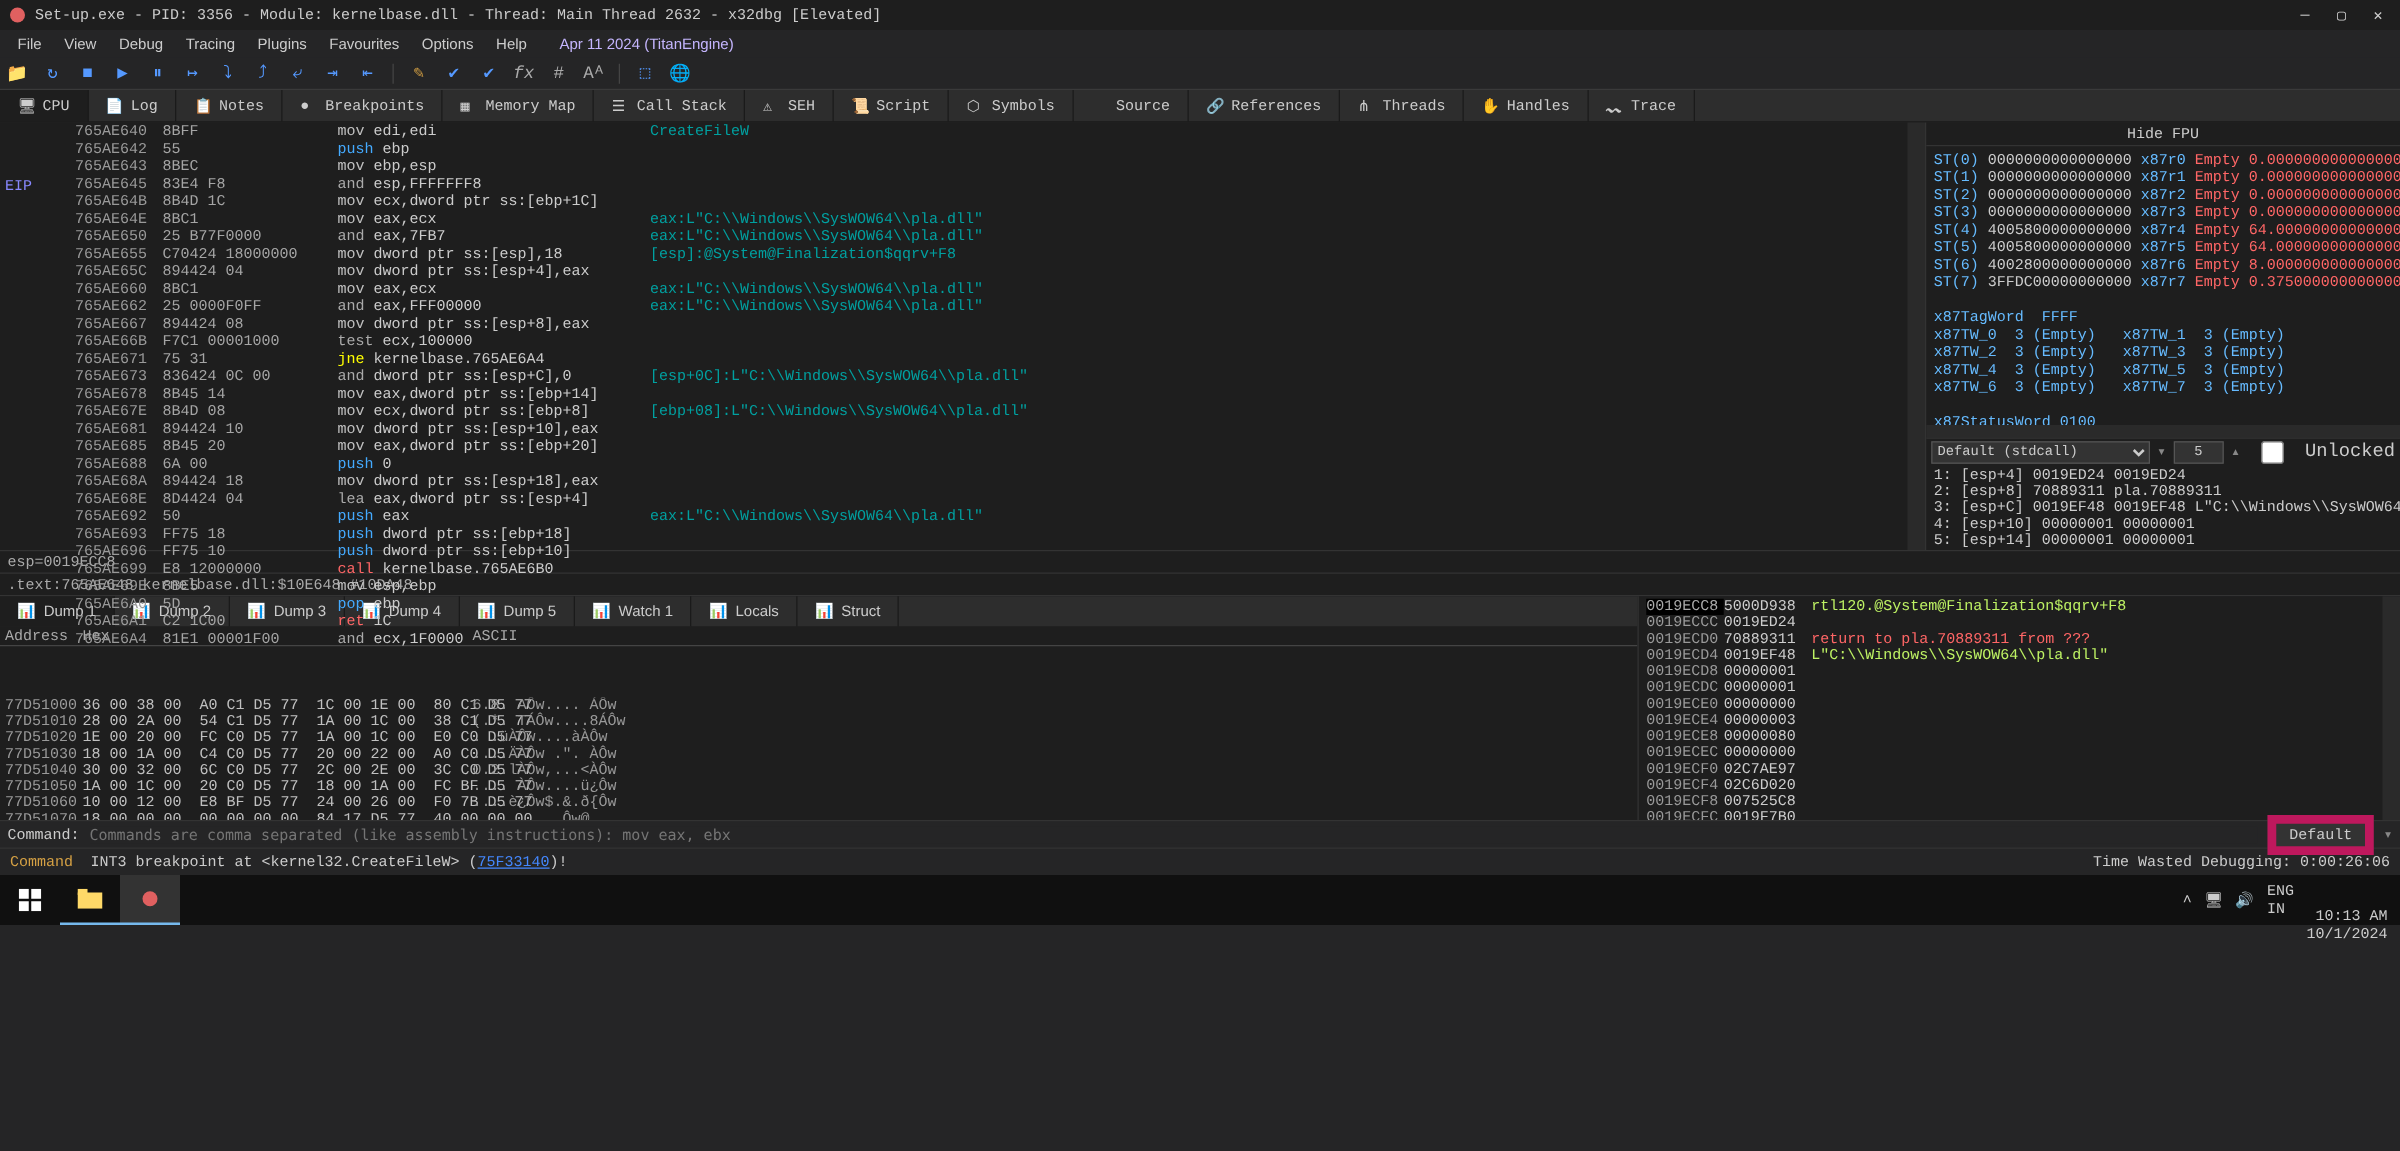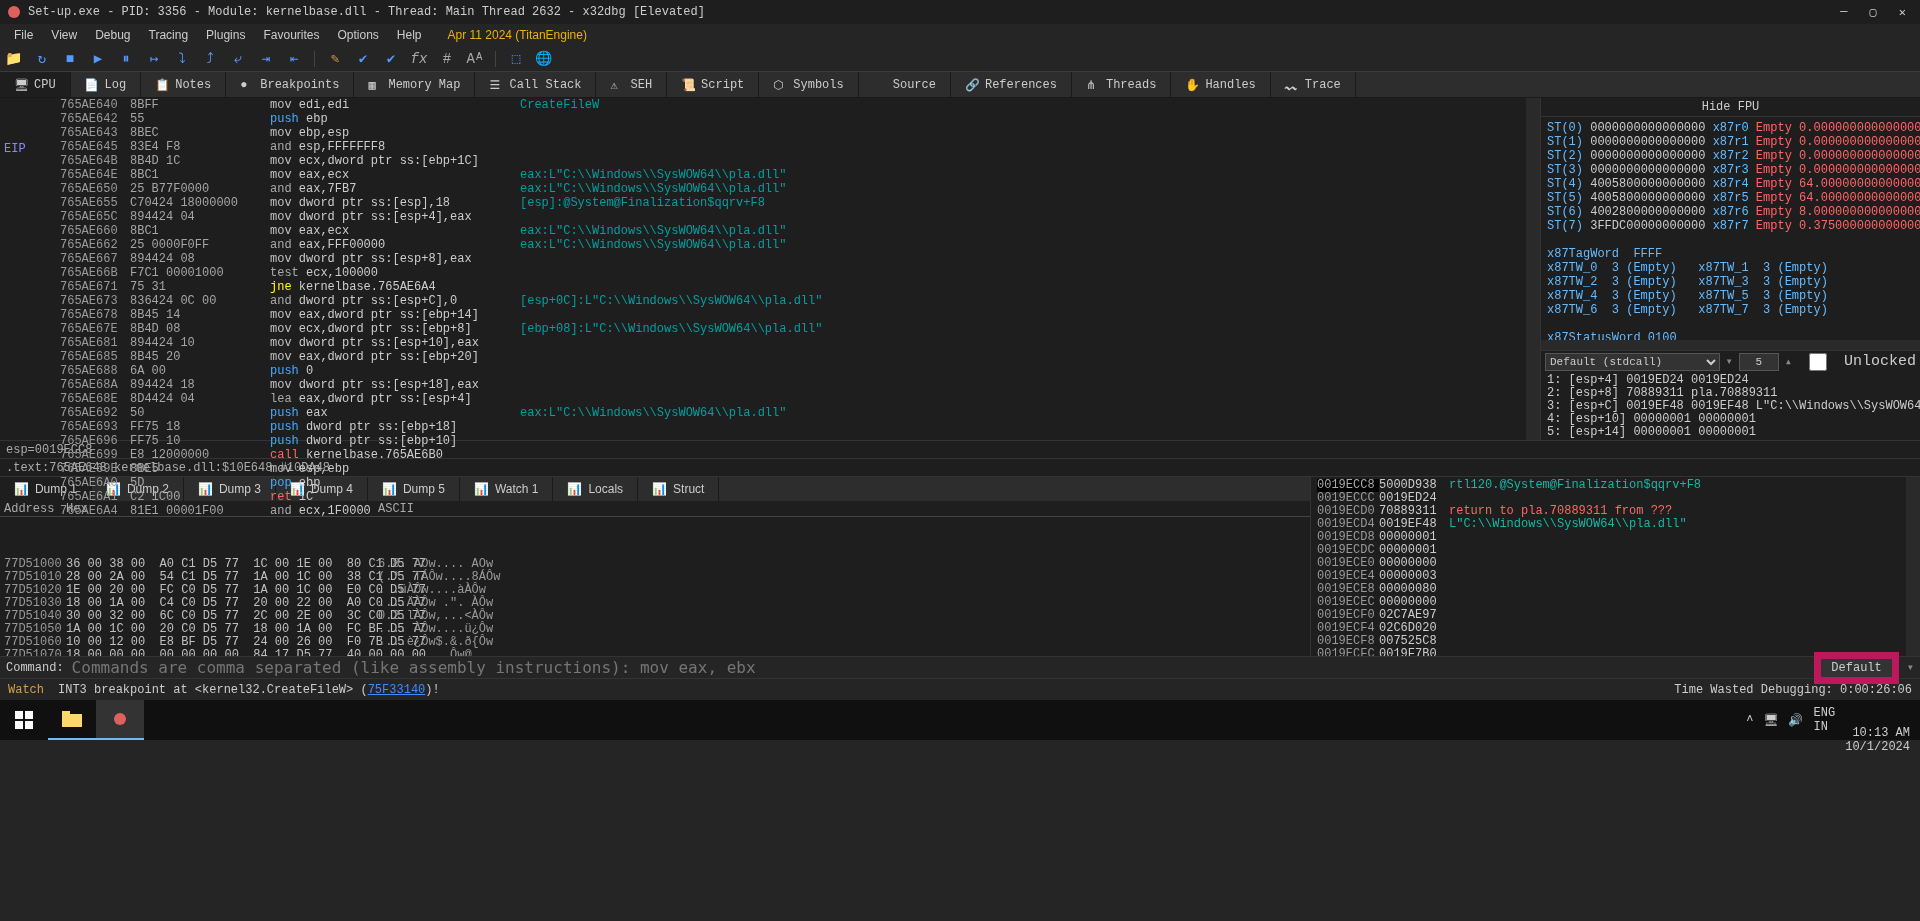--- a/index.html
+++ b/index.html
@@ -3,21 +3,21 @@
 <meta charset="utf-8">
 <style>
 * { margin: 0; padding: 0; box-sizing: border-box; font-family: Consolas, 'Courier New', monospace; font-size: 12px; }
 body { background: #252526; color: #ccc; width: 1920px; height: 921px; overflow: hidden; }
 .titlebar { height: 24px; background: #1e1e1e; display: flex; align-items: center; padding: 0 6px; color: #ccc; }
 .titlebar .icon { width: 16px; height: 16px; margin-right: 6px; }
 .titlebar .title { flex: 1; font-size: 12px; }
 .titlebar .wincontrols { display: flex; gap: 22px; padding: 0 8px; font-size: 14px; }
 .menubar { height: 22px; background: #252526; display: flex; align-items: center; padding: 0 6px; gap: 2px; }
 .menubar .menuitem { padding: 2px 8px; color: #ccc; cursor: pointer; font-family: 'Segoe UI', sans-serif; font-size: 12px; }
-.menubar .build { color: #eab308; margin-left: 8px; }
+.menubar .build { color: #c4b5fd; margin-left: 8px; }
 .toolbar { height: 26px; background: #252526; display: flex; align-items: center; padding: 0 6px; gap: 12px; border-bottom: 1px solid #3a3a3a; }
 .toolbar .tb { width: 16px; height: 16px; display: inline-flex; align-items: center; justify-content: center; cursor: pointer; font-size: 14px; }
 .tabs { height: 26px; background: #2d2d2d; display: flex; align-items: stretch; border-bottom: 1px solid #1a1a1a; }
 .tabs .tab { display: flex; align-items: center; gap: 6px; padding: 0 14px; border-right: 1px solid #1a1a1a; cursor: pointer; color: #ccc; font-family: 'Segoe UI', sans-serif; font-size: 12px; }
 .tabs .tab.active { background: #1e1e1e; }
 .tabs .tab .tabicon { width: 14px; height: 14px; display: inline-block; }
 .main { display: flex; height: 342px; }
 .disasm { flex: 1; background: #1e1e1e; position: relative; display: flex; }
 .eip-col { width: 60px; color: #888; padding-top: 44px; padding-left: 4px; }
 .eip-label { color: #8888ff; }
@@ -61,25 +61,25 @@
 .dumprows { flex: 1; line-height: 13px; padding: 0 4px; overflow: hidden; margin-top: 41px; }
 .dumprow { display: flex; white-space: pre; }
 .dumprow .daddr { width: 62px; color: #999; }
 .dumprow .dhex { width: 312px; color: #c0c0c0; }
 .dumprow .dascii { color: #999; }
 .stackpanel { width: 610px; background: #1e1e1e; border-left: 1px solid #333; display: flex; }
 .stackrows { flex: 1; line-height: 13px; padding: 2px 6px; white-space: pre; overflow: hidden; }
 .stackrow { display: flex; }
 .stackrow .saddr { width: 62px; color: #999; }
 .stackrow .sval { width: 70px; color: #ccc; }
-.stackrow .scmt { color: #14b8a6; }
+.stackrow .scmt { color: #bef264; }
 .stackrow.cur .saddr { background: #000; color: #aaa; }
 .cmdbar { height: 22px; display: flex; align-items: center; padding: 0 6px; gap: 8px; border-top: 1px solid #333; }
 .cmdbar .lbl { color: #ccc; }
-.cmdbar input { flex: 1; background: #252526; border: none; color: #888; font-family: Consolas, monospace; font-size: 16px; }
+.cmdbar input { flex: 1; background: #252526; border: none; color: #888; font-family: Consolas, monospace; font-size: 12px; }
 .cmdbar .def { background: #333; padding: 2px 10px; border: 7px solid #be185d; color: #ccc; }
 .statusbar { height: 22px; display: flex; align-items: center; padding: 0 8px; gap: 14px; border-top: 1px solid #333; background: #252526; }
 .statusbar .paused { color: #d4a044; }
 .statusbar .msg { color: #ccc; flex: 1; }
 .statusbar .msg a { color: #4488ff; text-decoration: underline; }
 .statusbar .timewasted { color: #ccc; }
 .taskbar { height: 40px; background: #101010; display: flex; align-items: center; }
 .taskbar .start { width: 48px; height: 40px; display: flex; align-items: center; justify-content: center; cursor: pointer; }
 .taskbar .taskicon { width: 48px; height: 40px; display: flex; align-items: center; justify-content: center; cursor: pointer; }
 .taskbar .spacer { flex: 1; }
@@ -294,21 +294,21 @@
 </div>
 
 <div class="cmdbar">
   <span class="lbl">Command:</span>
   <input placeholder="Commands are comma separated (like assembly instructions): mov eax, ebx" style="">
   <span class="def">Default</span>
   <span style="color:#888">▾</span>
 </div>
 
 <div class="statusbar">
-  <span class="paused">Watch</span>
+  <span class="paused">Command</span>
   <span class="msg">
     <span>INT3 breakpoint at &lt;kernel32.CreateFileW&gt; (</span><a class="hl-link">75F33140</a><span>)!</span>
   </span>
   <span class="timewasted">Time Wasted Debugging: 0:00:26:06</span>
 </div>
 
 <div class="taskbar">
   <div class="start">
     <svg width="18" height="18">
         <rect x="0" y="0" width="8" height="8" fill="#fff"></rect>

